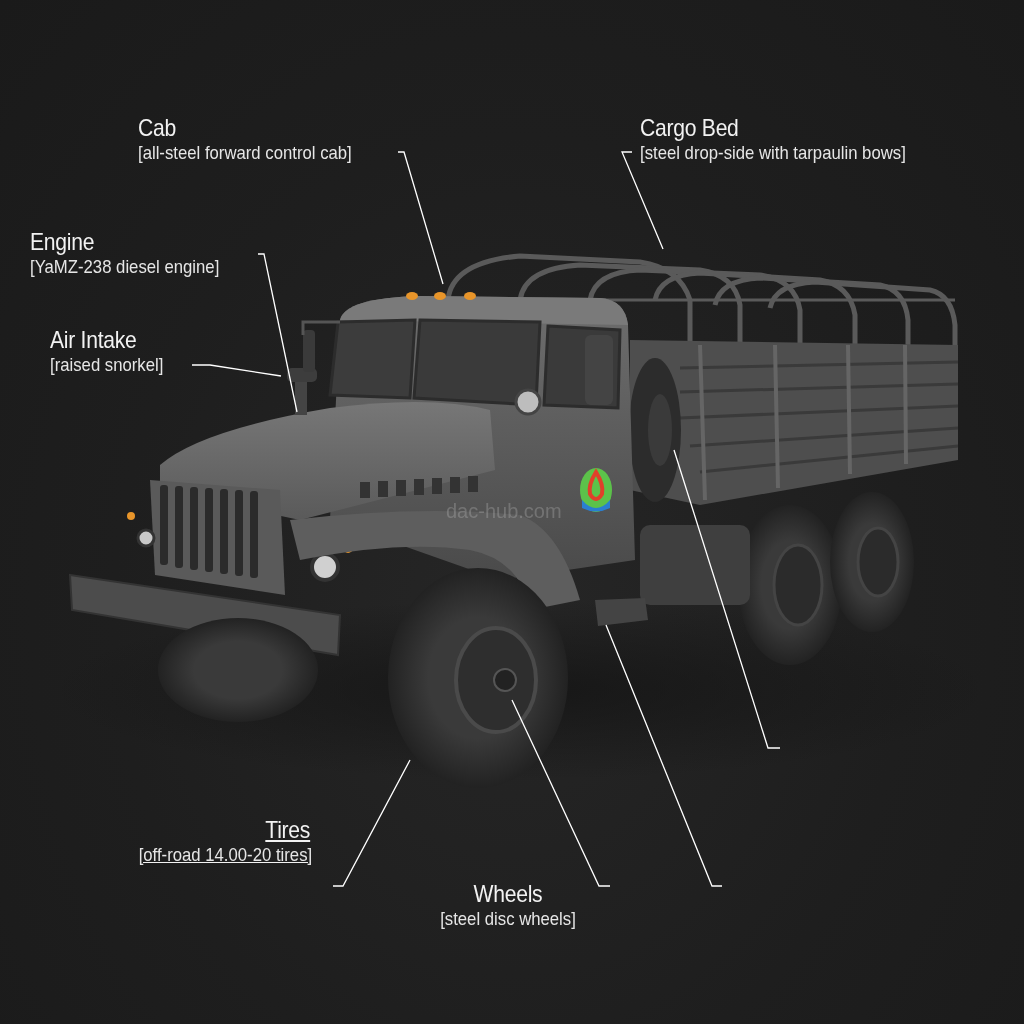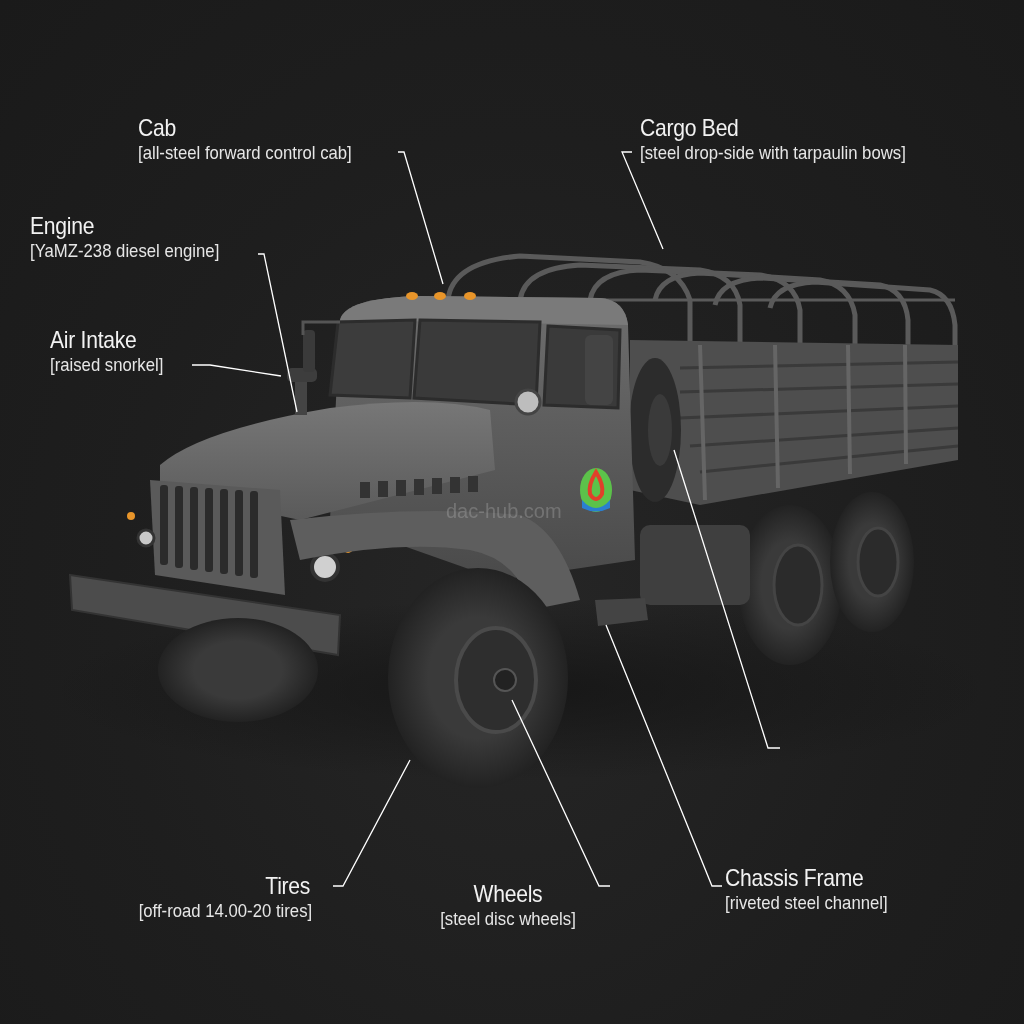--- a/index.html
+++ b/index.html
@@ -178,43 +178,39 @@
     </g>
   </svg>
 
   <div class="watermark">dac-hub.com</div>
 
   <div class="label" style="left:138px; top:114px;">
     <span class="title">Cab</span>
     <span class="desc">[all-steel forward control cab]</span>
   </div>
 
-  <div class="label" style="left:30px; top:212px;">
+  <div class="label" style="left:30px; top:228px;">
     <span class="title">Engine</span>
     <span class="desc">[YaMZ-238 diesel engine]</span>
   </div>
 
   <div class="label" style="left:640px; top:114px;">
     <span class="title">Cargo Bed</span>
     <span class="desc">[steel drop-side with tarpaulin bows]</span>
   </div>
 
   <div class="label" style="left:50px; top:326px;">
     <span class="title">Air Intake</span>
     <span class="desc">[raised snorkel]</span>
   </div>
 
 
-  <div class="label right-align" style="right:712px; top:872px; text-align:right;">
+  <div class="label right-align" style="right:712px; top:816px; text-align:right;text-decoration:underline;">
     <span class="title" style="margin-right:2px;">Tires</span>
     <span class="desc">[off-road 14.00-20 tires]</span>
   </div>
 
   <div class="label center-align" style="left:418px; width:180px; top:864px; text-align:center;margin-top:16px;">
     <span class="title">Wheels</span>
     <span class="desc">[steel disc wheels]</span>
   </div>
 
-  <div class="label" style="left:725px; top:864px;">
-    <span class="title">Chassis Frame</span>
-    <span class="desc">[riveted steel channel]</span>
-  </div>
 </div>
 
 </body></html>

